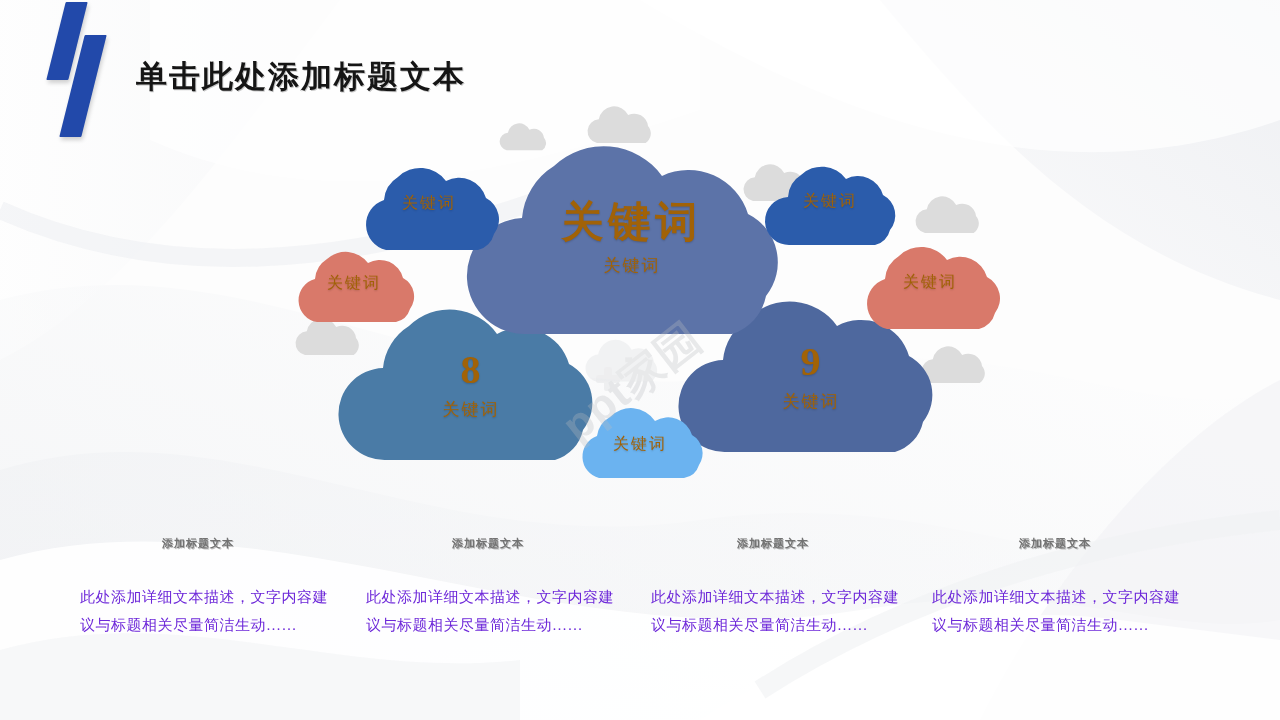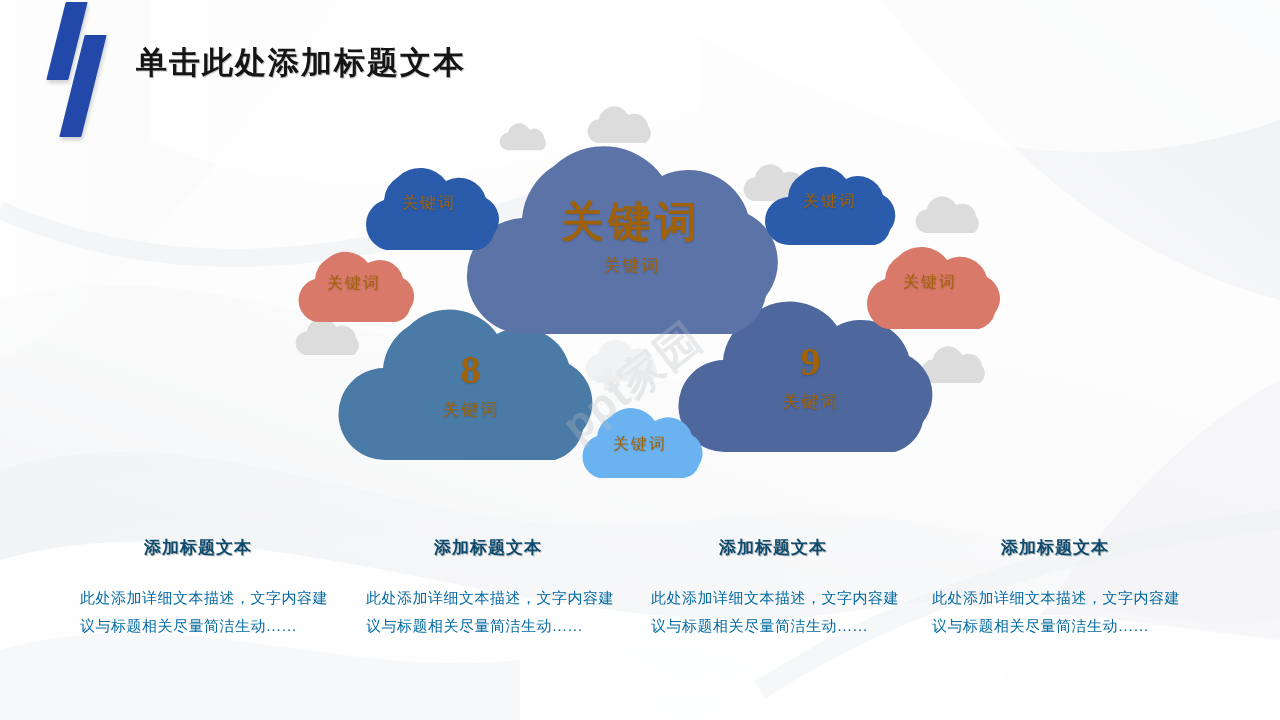--- a/index.html
+++ b/index.html
@@ -20,21 +20,21 @@
   
   #logo{position:absolute;left:34px;top:2px;width:110px;height:150px;}
   .logo-bar{position:absolute;background:#2249aa;border-radius:1px;}
   .logo-bar.b1{left:22px;top:0px;width:22px;height:78px;transform:skewX(-14deg);
     box-shadow:2px 3px 4px rgba(0,0,0,0.18);}
   .logo-bar.b2{left:38px;top:33px;width:22px;height:102px;transform:skewX(-14deg);
     box-shadow:2px 3px 4px rgba(0,0,0,0.18);}
 
   
   #title{
-    position:absolute;left:136px;top:46px;
+    position:absolute;left:136px;top:60px;
     font-size:31px;line-height:34px;color:#151515;
     font-family:"Liberation Serif","DejaVu Serif",serif;
     font-weight:700;letter-spacing:2px;
     white-space:nowrap;
     text-shadow:1px 1px 0 rgba(0,0,0,0.22);
   }
 
   
   .cloud{position:absolute;}
   .cloud svg{display:block;overflow:visible;}
@@ -66,28 +66,28 @@
     color:#b9bcc0;font-size:44px;font-weight:700;
     font-family:"Liberation Sans",sans-serif;
     transform:rotate(-38deg);transform-origin:50% 50%;
     letter-spacing:1px;white-space:nowrap;
   }
 
   
   #bottom{position:absolute;left:0;top:536px;width:1280px;height:170px;}
   .col{position:absolute;top:0;width:250px;}
   .col .ch{
-    text-align:center;font-size:17px;font-weight:700;color:#0c4a6e;
+    text-align:center;font-size:11px;font-weight:700;color:#737373;
     letter-spacing:1px;
     font-family:"Liberation Serif","DejaVu Serif",serif;
     text-shadow:1px 1px 0 rgba(0,0,0,0.25);
-    margin:0 0 25px 0;
+    margin:0 0 32px 0;
   }
   .col .cb{
-    font-size:15px;line-height:28px;color:#0369a1;letter-spacing:.5px;
+    font-size:15px;line-height:28px;color:#6d28d9;letter-spacing:.5px;
     font-family:"Liberation Serif","DejaVu Serif",serif;
     text-align:left;
   }
   .col.c1{left:80px;}
   .col.c2{left:366px;}
   .col.c3{left:651px;}
   .col.c4{left:932px;}
   .col.c1 .ch{margin-left:-14px;}
   .col.c2 .ch{margin-left:-6px;}
   .col.c3 .ch{margin-left:-6px;}

